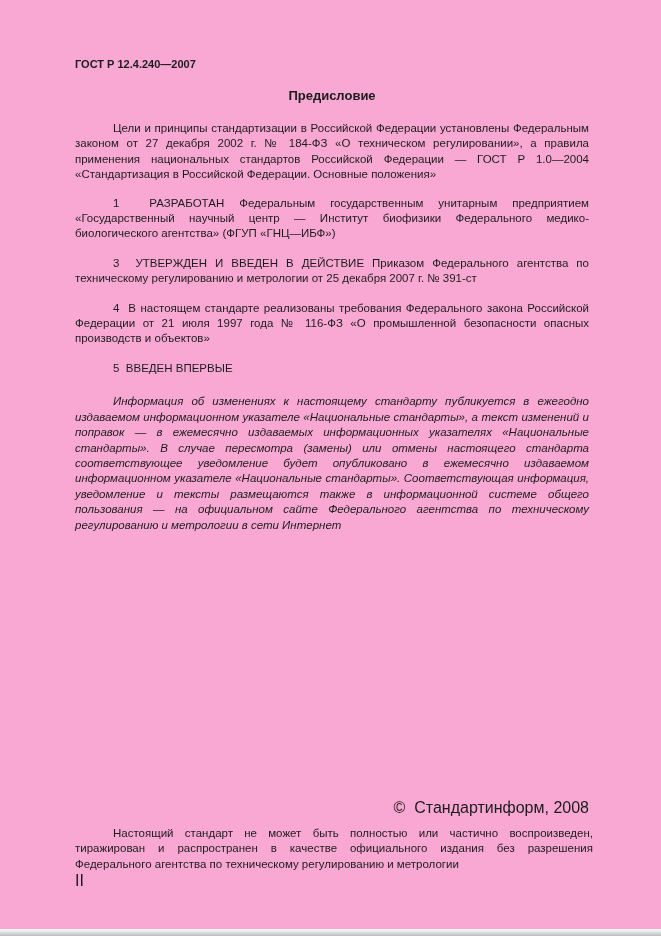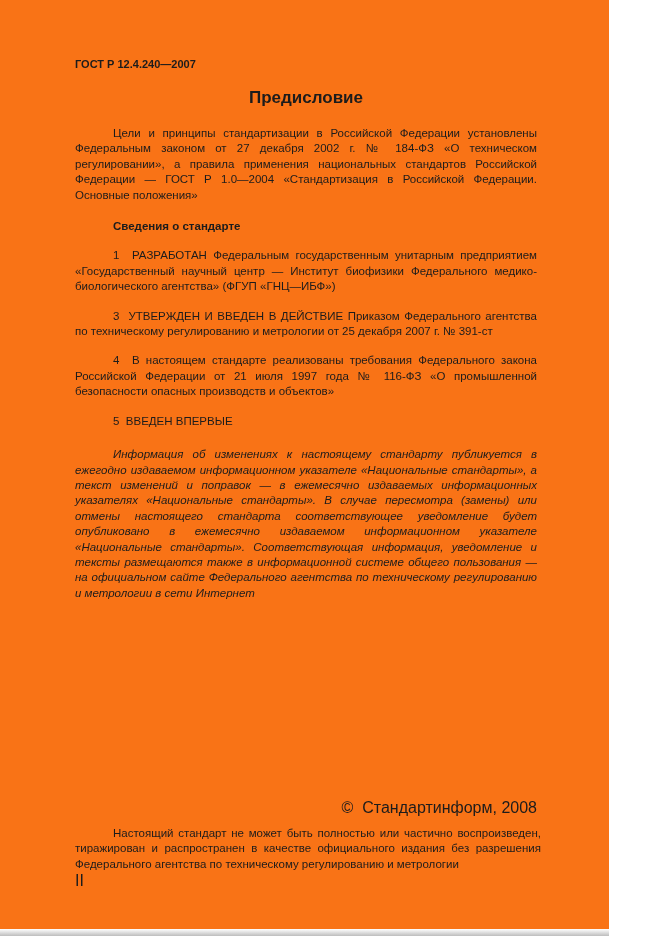--- a/index.html
+++ b/index.html
@@ -2,38 +2,38 @@
 <html><head>
 <meta charset="utf-8">
 <style>
   html, body {
     margin: 0;
     padding: 0;
     background: #ffffff;
   }
   .page {
     position: relative;
-    width: 609px;
+    width: 661px;
     height: 936px;
-    background: #f97316;
+    background: #f9a8d4;
     box-sizing: border-box;
     padding: 58px 72px 0 75px;
     font-family: "Liberation Sans", "DejaVu Sans", sans-serif;
     font-size: 11.5px;
     color: #1c1c1c;
     overflow: hidden;
   }
   .doc-number {
     font-weight: bold;
     font-size: 11px;
     margin: 0 0 18px 0;
   }
   .title {
     text-align: center;
-    font-size: 17px;
+    font-size: 13px;
     font-weight: bold;
     margin: 0 0 18px 0;
   }
   .para {
     margin: 0 0 13px 0;
     text-align: justify;
     line-height: 1.34;
   }
   .indent {
     text-indent: 38px;
@@ -84,21 +84,20 @@
 <body>
 
 <div class="page">
 
   <div class="doc-number">ГОСТ Р 12.4.240—2007</div>
 
   <div class="title">Предисловие</div>
 
   <p class="para indent">Цели и принципы стандартизации в Российской Федерации установлены Федеральным законом от 27 декабря 2002 г. № 184-ФЗ «О техническом регулировании», а правила применения национальных стандартов Российской Федерации — ГОСТ Р 1.0—2004 «Стандартизация в Российской Федерации. Основные положения»</p>
 
-  <p class="para subheading">Сведения о стандарте</p>
 
   <p class="para indent item">1&nbsp; РАЗРАБОТАН Федеральным государственным унитарным предприятием «Государственный научный центр — Институт биофизики Федерального медико-биологического агентства» (ФГУП «ГНЦ—ИБФ»)</p>
 
 
   <p class="para indent item">3&nbsp; УТВЕРЖДЕН И ВВЕДЕН В ДЕЙСТВИЕ Приказом Федерального агентства по техническому регулированию и метрологии от 25 декабря 2007 г. № 391-ст</p>
 
   <p class="para indent item">4&nbsp; В настоящем стандарте реализованы требования Федерального закона Российской Федерации от 21 июля 1997 года № 116-ФЗ «О промышленной безопасности опасных производств и объектов»</p>
 
   <p class="para indent item">5&nbsp; ВВЕДЕН ВПЕРВЫЕ</p>
 

